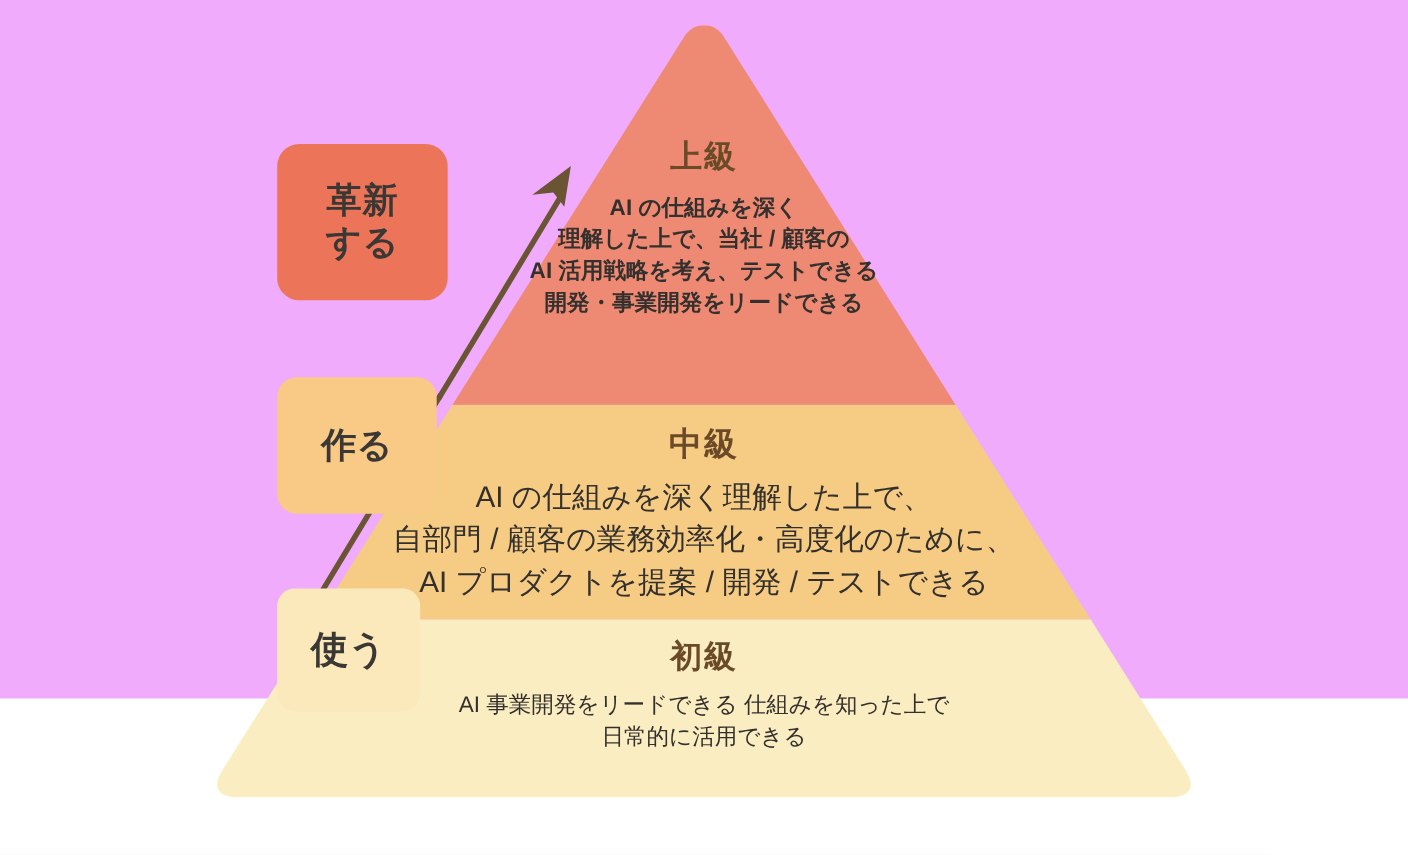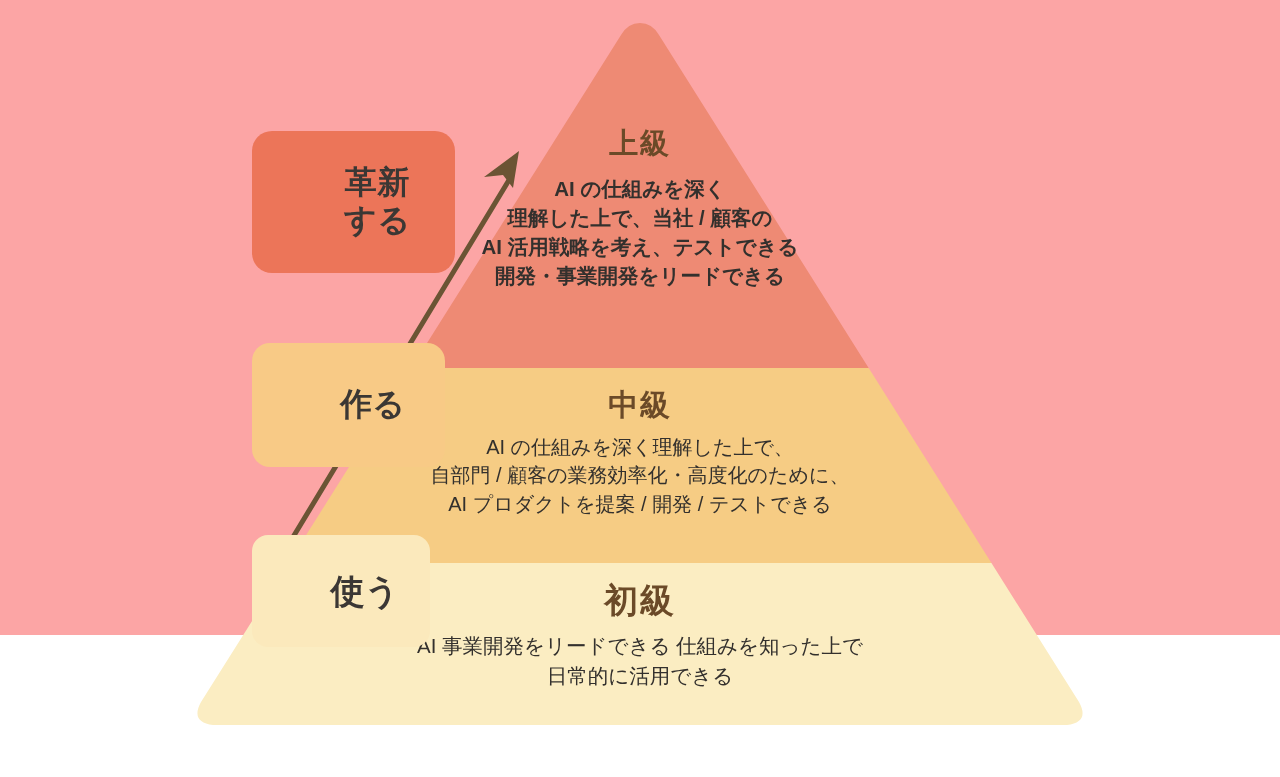--- a/index.html
+++ b/index.html
@@ -10,21 +10,21 @@
   body {
     width: 1280px;
     height: 777px;
     font-family: "Liberation Sans", "DejaVu Sans", sans-serif;
     overflow: hidden;
   }
   #stage {
     position: relative;
     width: 1280px;
     height: 635px;
-    background: #fca5a5;
+    background: #f0abfc;
   }
 
   
   #pyramid-svg {
     position: absolute;
     left: 0;
     top: 0;
     width: 1280px;
     height: 777px;
   }
@@ -66,49 +66,48 @@
   #tier-mid-text {
     left: 300px;
     top: 388px;
     width: 680px;
   }
   #tier-mid-text .tier-title {
     font-size: 30px;
     margin-bottom: 12px;
   }
   #tier-mid-text .tier-desc {
-    font-size: 20px;
+    font-size: 27px;
   }
 
   
   #tier-bot-text {
     left: 250px;
     top: 582px;
     width: 780px;
   }
   #tier-bot-text .tier-title {
-    font-size: 34px;
+    font-size: 29px;
     margin-bottom: 12px;
   }
   #tier-bot-text .tier-desc {
     font-size: 20.5px;
   }
 
   
   .stage-box {
     position: absolute;
     display: flex;
     align-items: center;
     justify-content: center;
     text-align: center;
     color: #3b3734;
     font-weight: bold;
     line-height: 1.18;
     z-index: 5;
-    padding-left: 48px;
   }
   #box-innovate {
     left: 252px;
     top: 131px;
     width: 155px;
     height: 142px;
     border-radius: 20px;
     font-size: 32px;
     letter-spacing: 0.02em;
   }

